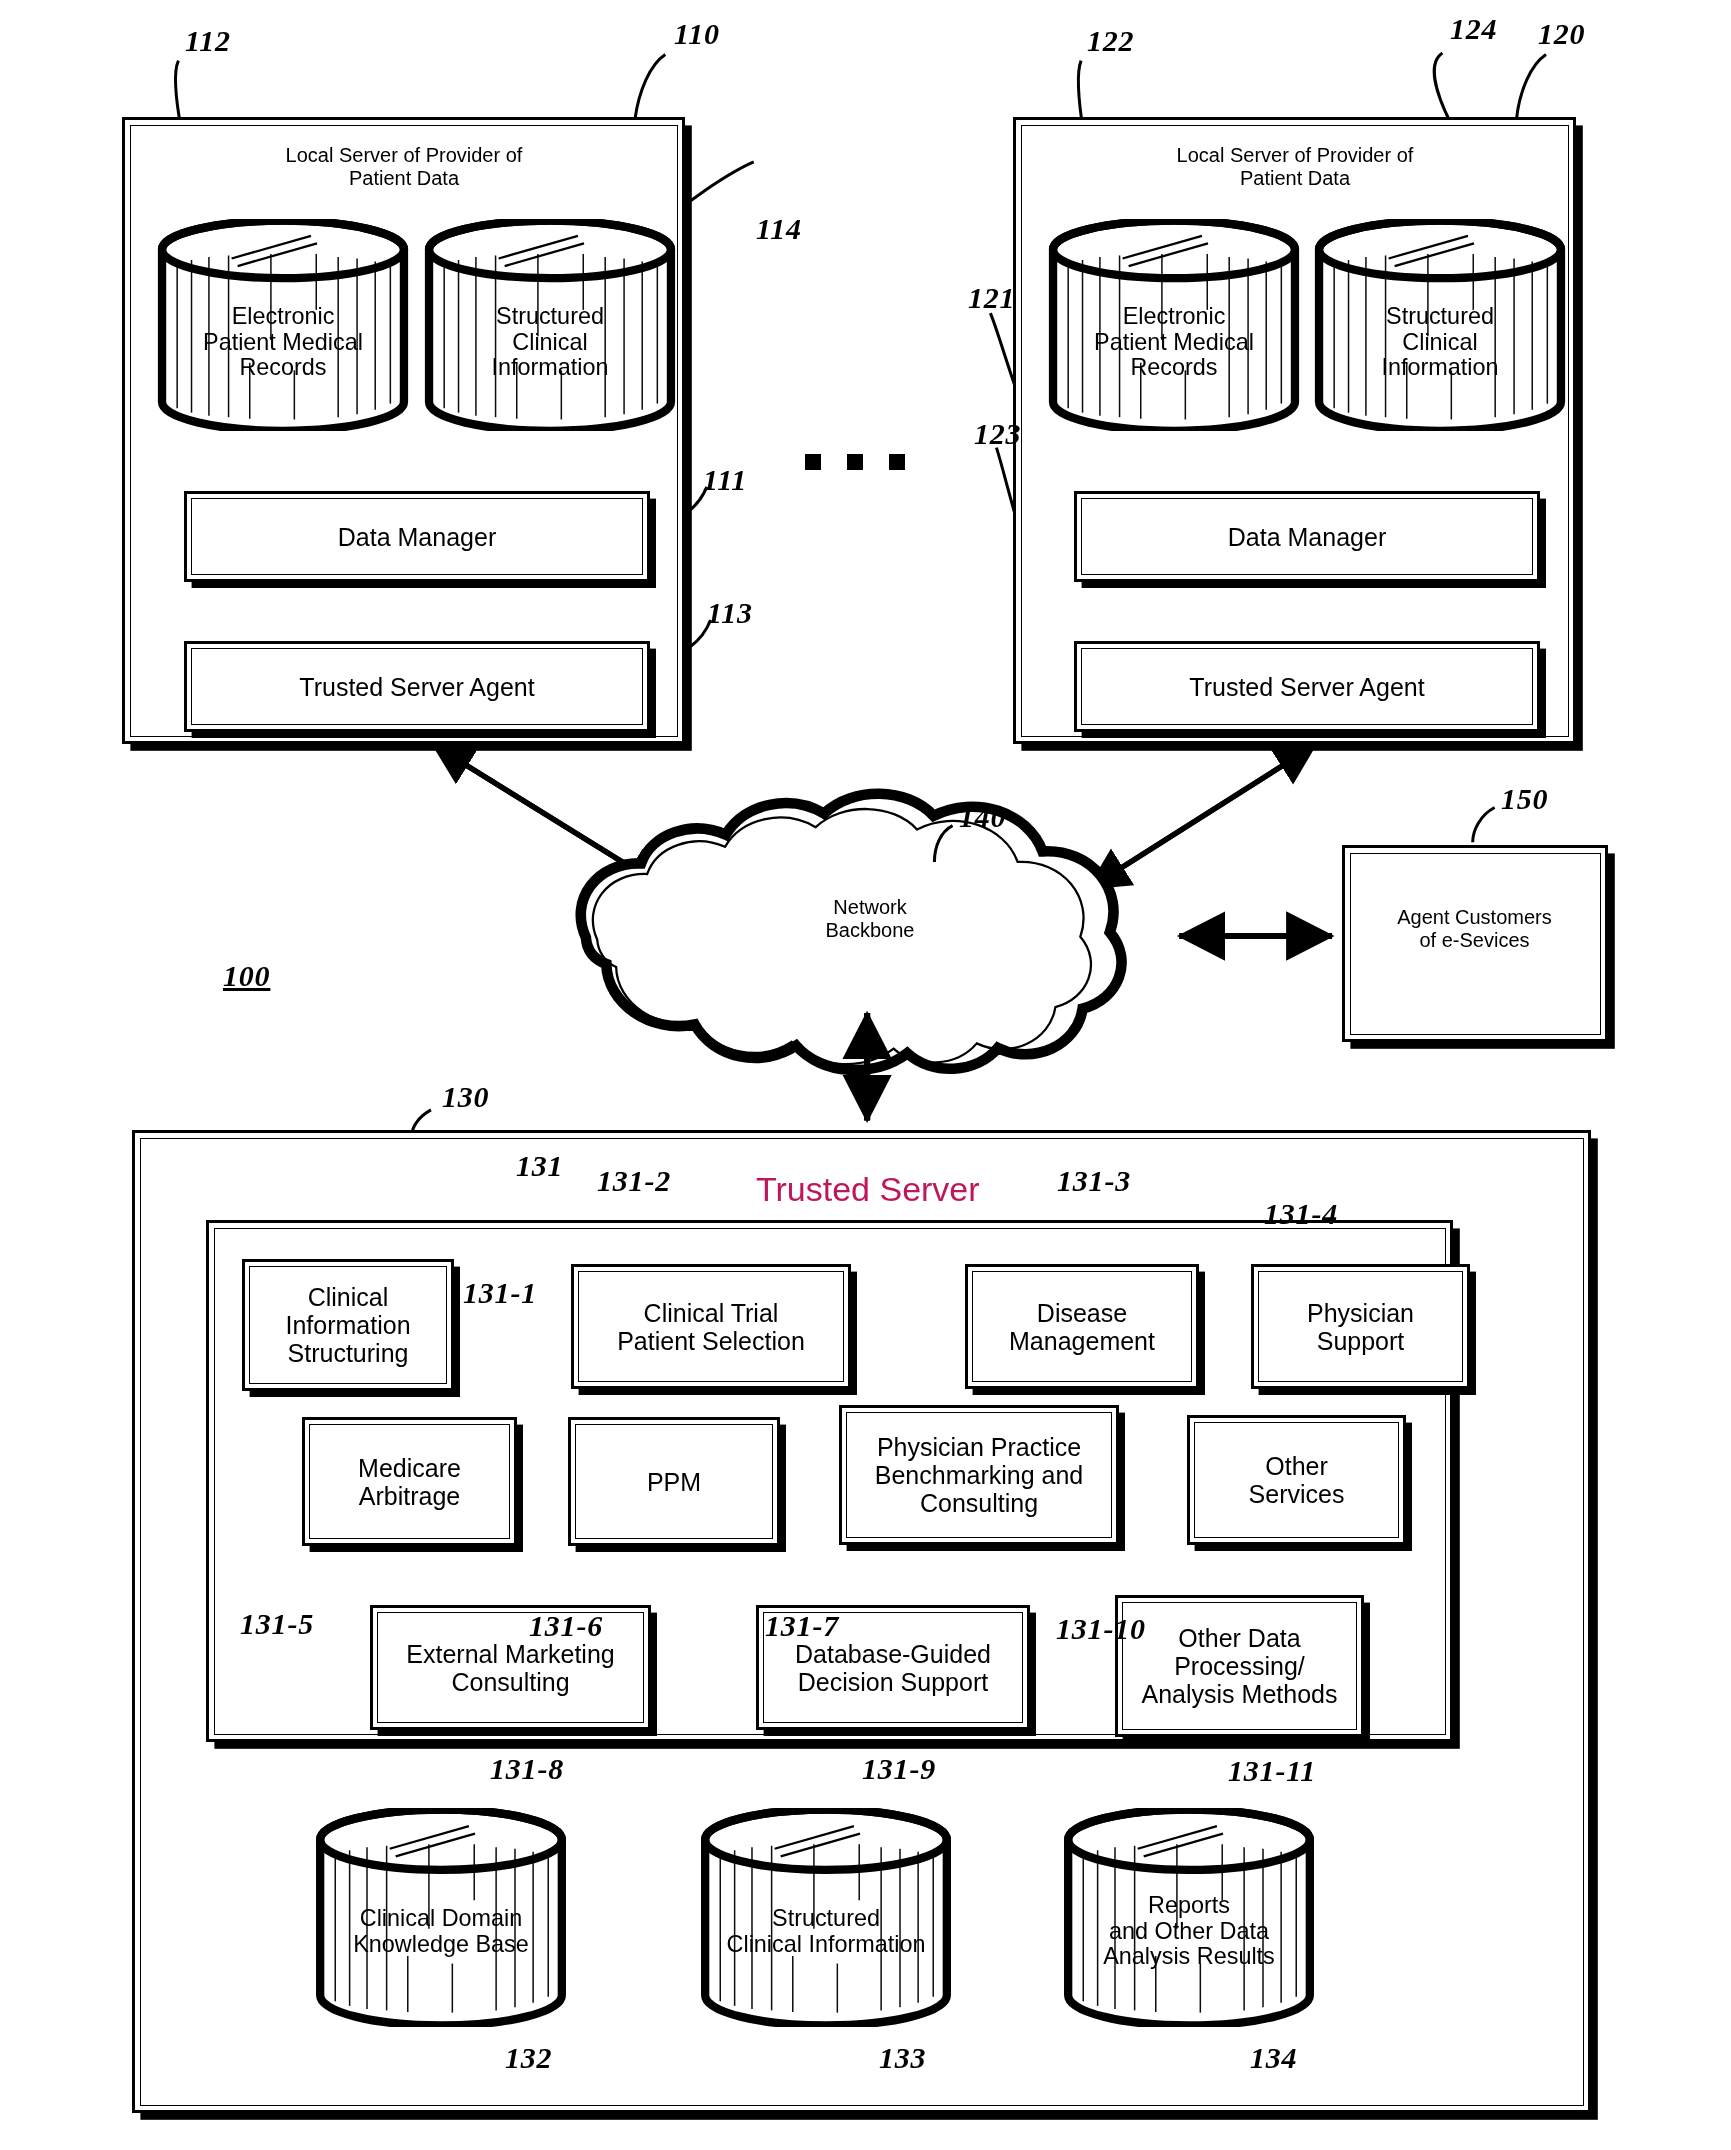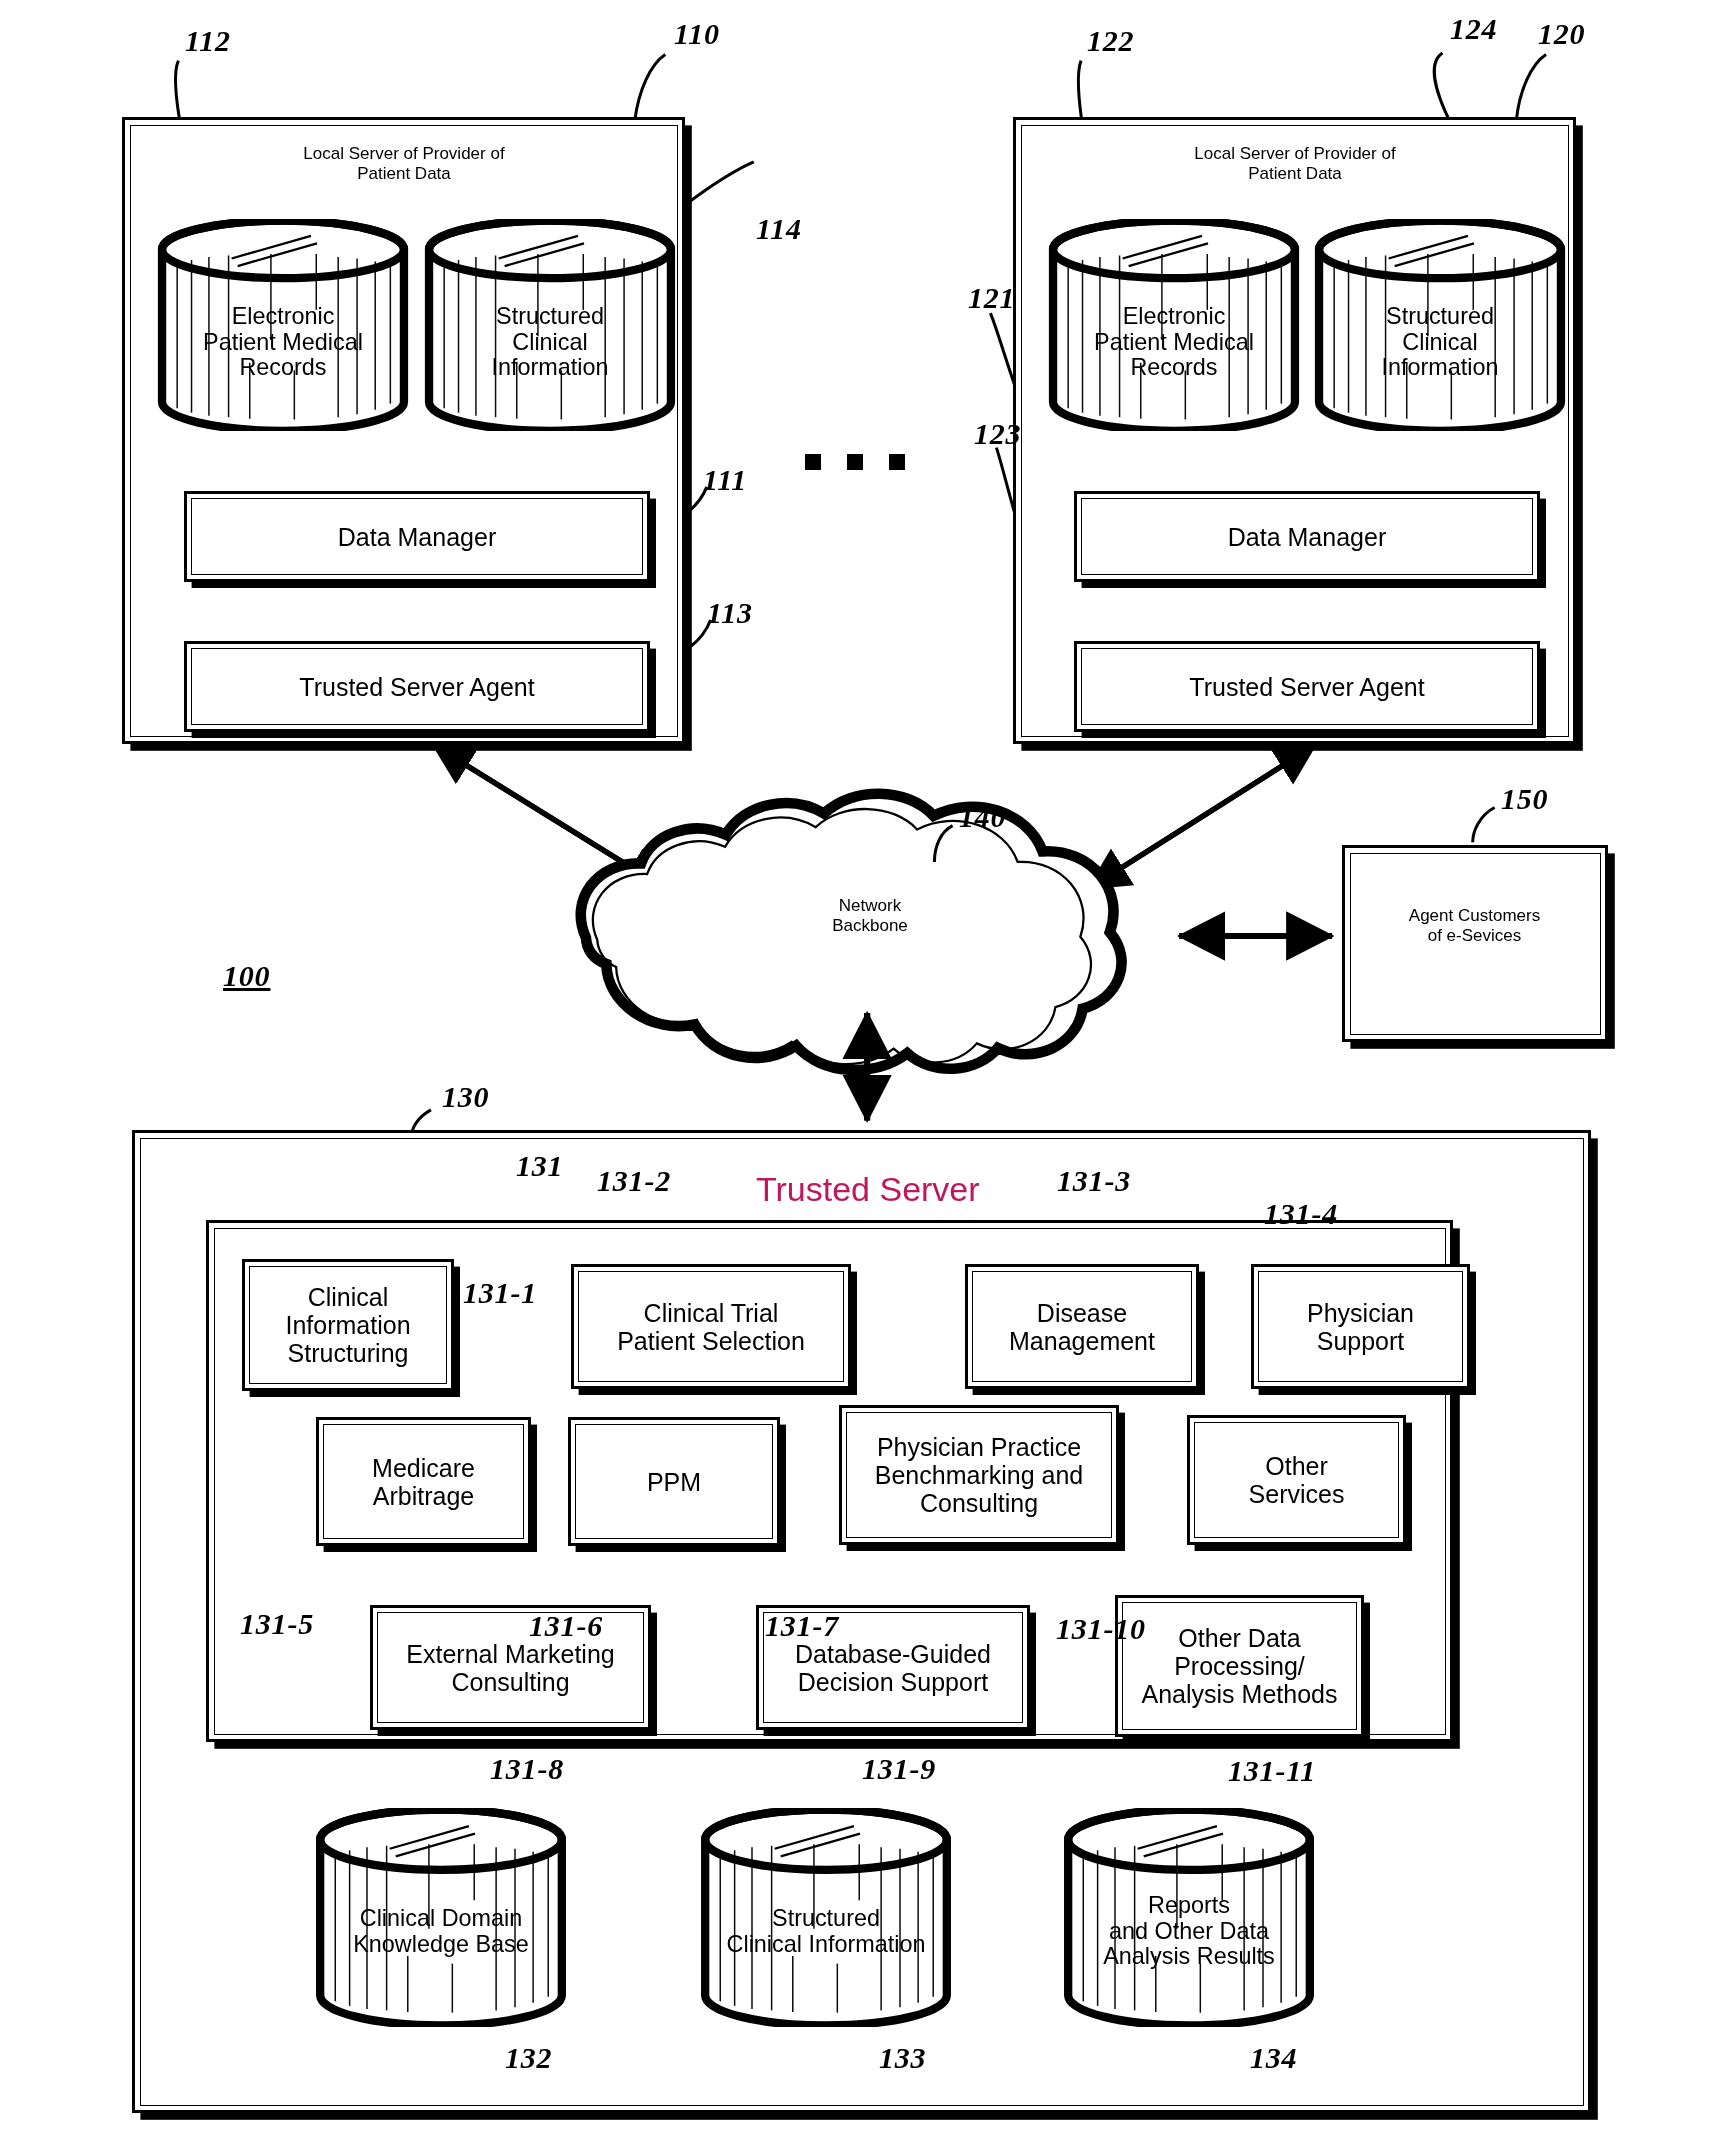--- a/index.html
+++ b/index.html
@@ -56,21 +56,21 @@
     line-height:1.12;
     color:#000;
     white-space:pre-line;
   }
 
   
   .caption{
     position:absolute;
     text-align:center;
     font-family:"Liberation Sans", sans-serif;
-    font-size:17px;
+    font-size:20px;
     line-height:1.15;
     white-space:pre-line;
     color:#000;
   }
   .bigcaption{
     position:absolute;
     font-family:"Liberation Sans", sans-serif;
     font-size:34px;
     color:#be185d;
     white-space:nowrap;
@@ -440,21 +440,21 @@
 Management</span>
       </div>
   </div>
   <div class="pbox" style="left:1251px;top:1264px;width:219px;height:125px;">
     <div class="inner2">
         <span class="txt">Physician
 Support</span>
       </div>
   </div>
 
-  <div class="pbox" style="left:302px;top:1417px;width:215px;height:129px;margin-left:14px;">
+  <div class="pbox" style="left:302px;top:1417px;width:215px;height:129px;">
     <div class="inner2">
         <span class="txt">Medicare
 Arbitrage</span>
       </div>
   </div>
   <div class="pbox" style="left:568px;top:1417px;width:212px;height:129px;">
     <div class="inner2">
         <span class="txt">PPM</span>
       </div>
   </div>

